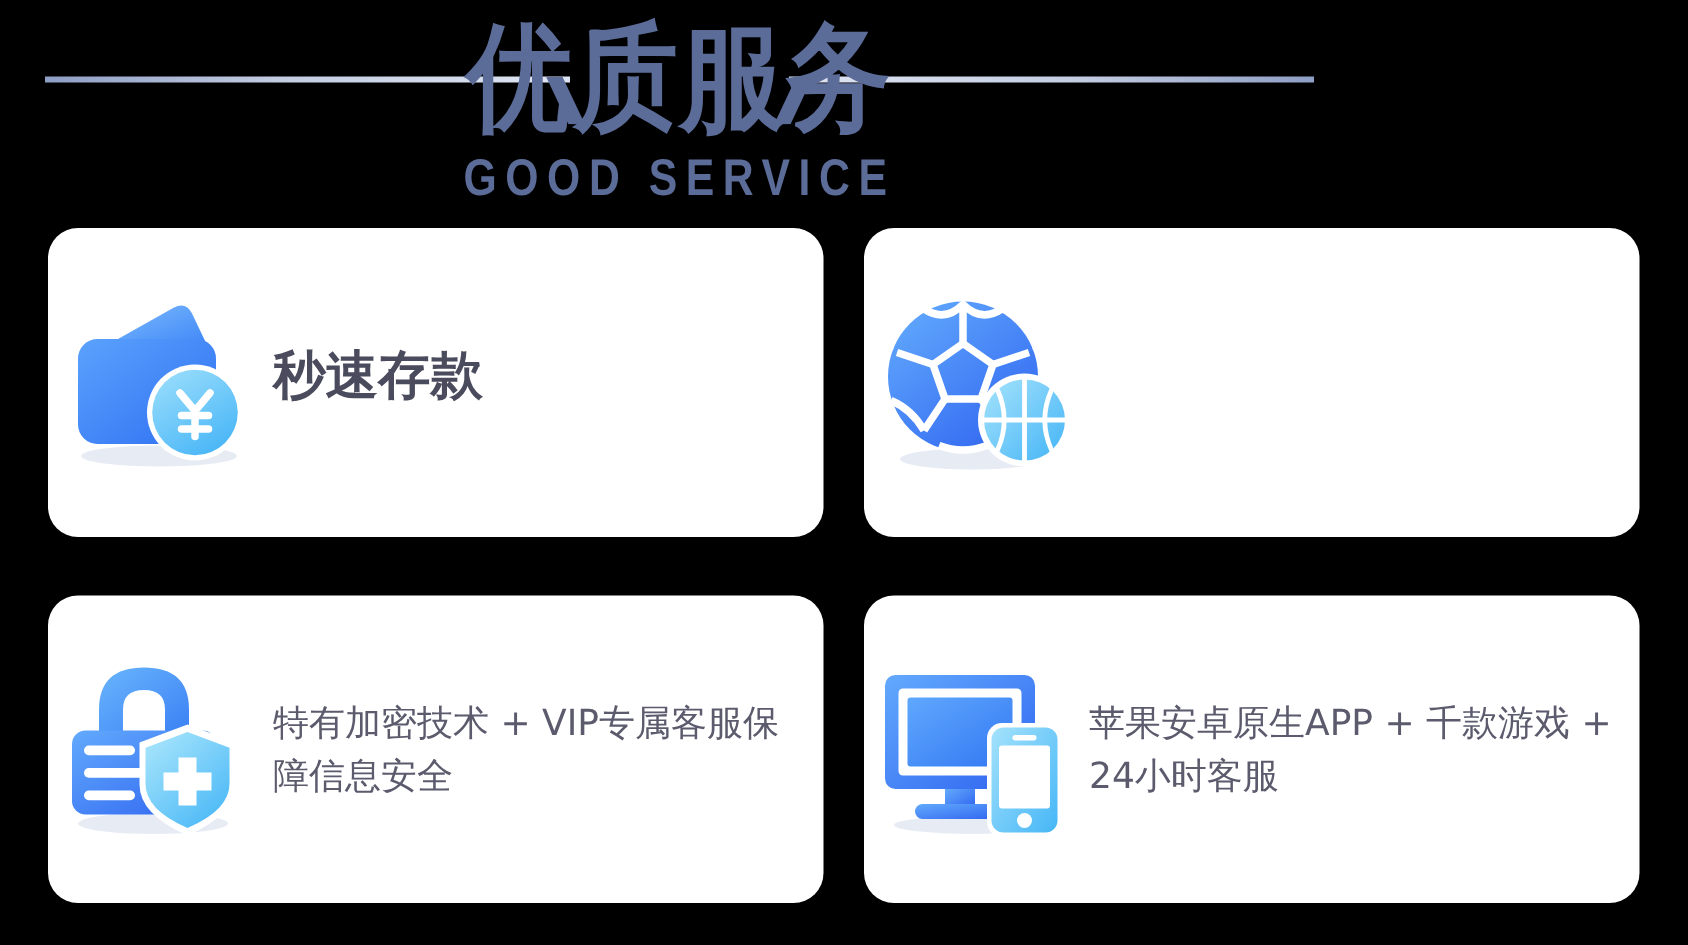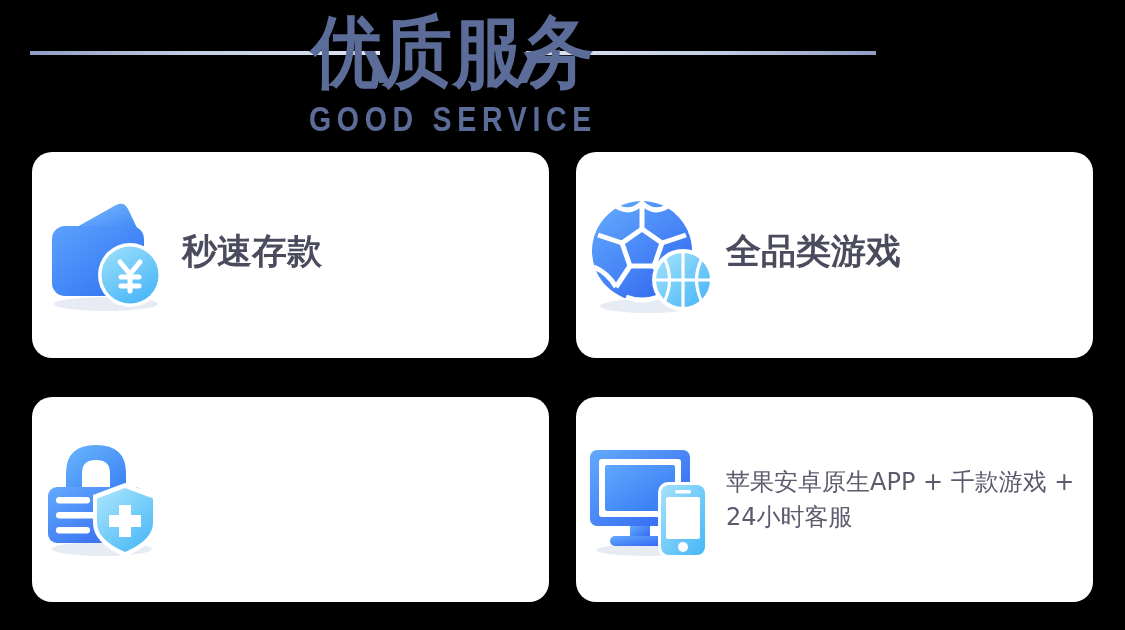--- a/index.html
+++ b/index.html
@@ -246,21 +246,20 @@
         <circle cx="97" cy="87" r="27" fill="url(#s2)"></circle>
         <g fill="none" stroke="#ffffff" stroke-width="3.2" stroke-linecap="round">
           <path d="M97 60 L97 114"></path>
           <path d="M70 87 L124 87"></path>
           <path d="M79 67 Q88 87 79 107"></path>
           <path d="M115 67 Q106 87 115 107"></path>
         </g>
       </svg>
     </div>
     <div class="card-text">
-      <div class="card-title">全品类游戏</div>
     </div>
   </div>
 
   <div class="card">
     <div class="card-icon">
       <svg width="126" height="122" viewBox="0 0 126 122">
         <defs>
           <linearGradient id="l1" x1="0" y1="0" x2="1" y2="1">
             <stop offset="0" stop-color="#62aafd"></stop>
               <stop offset="1" stop-color="#2f63f0"></stop>
@@ -281,20 +280,21 @@
           <rect x="12" y="58" width="34" height="6.5" rx="3.2"></rect>
           <rect x="12" y="73" width="52" height="6.5" rx="3.2"></rect>
           <rect x="12" y="88" width="34" height="6.5" rx="3.2"></rect>
         </g>
         <path d="M81 44 L113 56 L113 84 Q113 104 81 118 Q49 104 49 84 L49 56 Z" fill="#ffffff"></path>
         <path d="M81 49 L109 59.5 L109 83.5 Q109 101 81 113 Q53 101 53 83.5 L53 59.5 Z" fill="url(#l3)"></path>
         <path d="M75 66 L87 66 L87 76 L97 76 L97 88 L87 88 L87 98 L75 98 L75 88 L65 88 L65 76 L75 76 Z" fill="#ffffff"></path>
       </svg>
     </div>
     <div class="card-text">
+      <div class="card-desc wide">特有加密技术 + VIP专属客服保障信息安全</div>
     </div>
   </div>
 
   <div class="card">
     <div class="card-icon">
       <svg width="130" height="116" viewBox="0 0 130 116">
         <defs>
           <linearGradient id="m1" x1="0" y1="0" x2="1" y2="1">
             <stop offset="0" stop-color="#62aafd"></stop>
               <stop offset="1" stop-color="#2f63f0"></stop>

